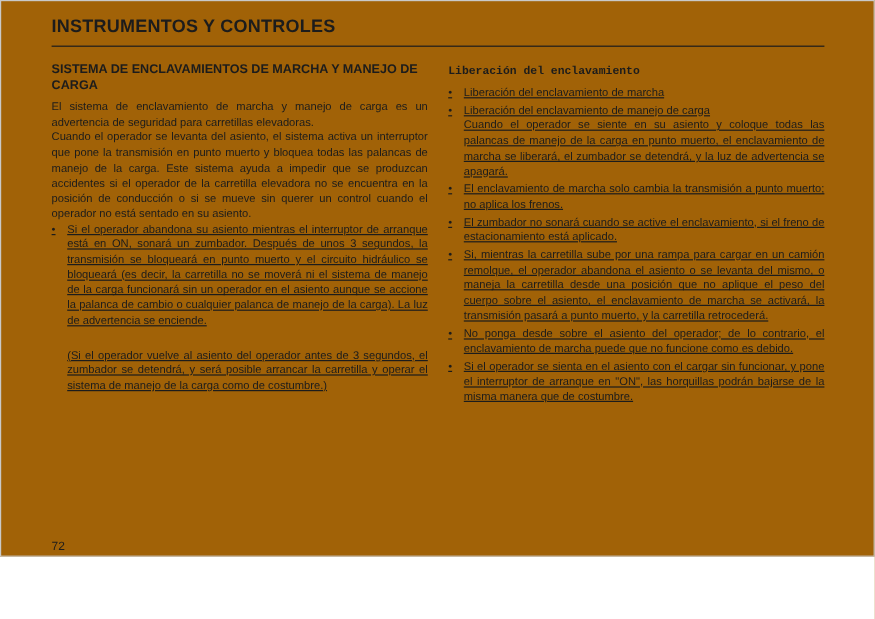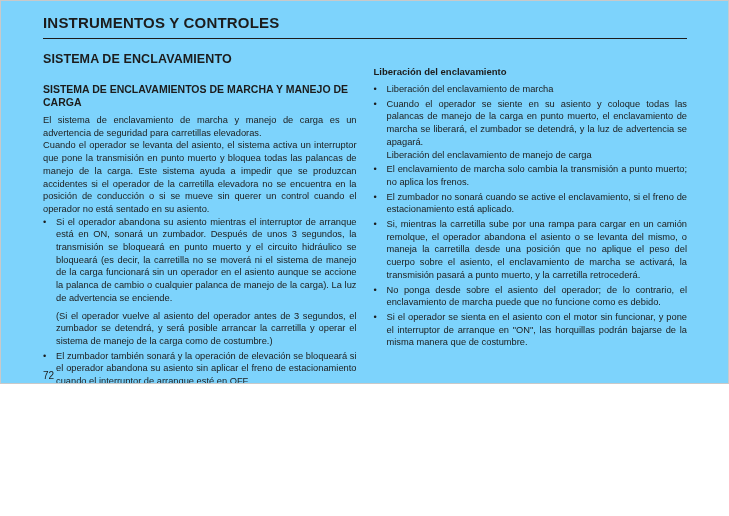--- a/index.html
+++ b/index.html
@@ -1,88 +1,81 @@
 <!DOCTYPE html>
 <html><head>
 <meta charset="utf-8">
 <style>
   * { margin:0; padding:0; box-sizing:border-box; }
   html,body { background:#ffffff; }
   body { font-family:"Liberation Sans", sans-serif; color:#1c1c1c; }
   .page {
-    width:729px; height:384px; background:#7dd3fc;
+    width:729px; height:464px; background:#a16207;
     border:1px solid #c9c9c9;
     position:relative; overflow:hidden;
     padding:13px 41px 0 42px;
   }
   .doc-title {
     font-size:15px; font-weight:bold; letter-spacing:0.2px;
     padding-bottom:7px; border-bottom:1.6px solid #1c1c1c;
   }
   .columns { display:flex; gap:17px; margin-top:13px; }
   .col { flex:1; min-width:0; }
   .section-title { font-size:12.5px; font-weight:bold; letter-spacing:0.1px; margin-bottom:17px; }
   .sub-title { font-size:10.5px; font-weight:bold; line-height:13px; margin-bottom:5px; }
   .para { font-size:9.3px; line-height:12.7px; text-align:justify; }
   .block-heading { font-size:9.5px; font-weight:bold; margin:13px 0 6px 0; }
-  .block-heading.first { margin-top:14px; }
-  .bullet { display:flex; font-size:9.3px; line-height:12.7px; margin-bottom:2px; }
+  .block-heading.first { margin-top:2px;font-family:Liberation Mono, monospace; }
+  .bullet { display:flex; font-size:9.3px; line-height:12.7px; margin-bottom:2px;text-decoration:underline; }
   .dot { width:13px; flex:0 0 13px; }
   .dot::before { content:"\2022"; }
   .bullet-body { flex:1; text-align:justify; }
-  .bullet-body .cont { margin-top:5px; }
+  .bullet-body .cont { margin-top:16px; }
   .page-num { position:absolute; left:42px; bottom:2px; font-size:10px; }
 </style>
 </head>
 <body>
 
 <div class="page">
 
   <div class="doc-title">INSTRUMENTOS Y CONTROLES</div>
 
   <div class="columns">
 
     <div class="col">
-      <div class="section-title">SISTEMA DE ENCLAVAMIENTO</div>
       <div class="sub-title">SISTEMA DE ENCLAVAMIENTOS DE MARCHA Y MANEJO DE CARGA</div>
       <div class="para">El sistema de enclavamiento de marcha y manejo de carga es un advertencia de seguridad para carretillas elevadoras.</div>
       <div class="para">Cuando el operador se levanta del asiento, el sistema activa un interruptor que pone la transmisión en punto muerto y bloquea todas las palancas de manejo de la carga. Este sistema ayuda a impedir que se produzcan accidentes si el operador de la carretilla elevadora no se encuentra en la posición de conducción o si se mueve sin querer un control cuando el operador no está sentado en su asiento.</div>
 
 
       <div class="bullet">
         <span class="dot"></span>
         <div class="bullet-body">
           <div>Si el operador abandona su asiento mientras el interruptor de arranque está en ON, sonará un zumbador. Después de unos 3 segundos, la transmisión se bloqueará en punto muerto y el circuito hidráulico se bloqueará (es decir, la carretilla no se moverá ni el sistema de manejo de la carga funcionará sin un operador en el asiento aunque se accione la palanca de cambio o cualquier palanca de manejo de la carga). La luz de advertencia se enciende.</div>
           <div class="cont">(Si el operador vuelve al asiento del operador antes de 3 segundos, el zumbador se detendrá, y será posible arrancar la carretilla y operar el sistema de manejo de la carga como de costumbre.)</div>
         </div>
       </div>
 
-      <div class="bullet">
-        <span class="dot"></span>
-        <div class="bullet-body">
-          <div>El zumbador también sonará y la operación de elevación se bloqueará si el operador abandona su asiento sin aplicar el freno de estacionamiento cuando el interruptor de arranque esté en OFF.</div>
-        </div>
-      </div>
     </div>
 
     <div class="col">
       <div class="block-heading first">Liberación del enclavamiento</div>
 
       <div class="bullet">
         <span class="dot"></span>
         <div class="bullet-body">
           <div>Liberación del enclavamiento de marcha</div>
         </div>
       </div>
 
       <div class="bullet">
         <span class="dot"></span>
         <div class="bullet-body">
+          <div>Liberación del enclavamiento de manejo de carga</div>
           <div>Cuando el operador se siente en su asiento y coloque todas las palancas de manejo de la carga en punto muerto, el enclavamiento de marcha se liberará, el zumbador se detendrá, y la luz de advertencia se apagará.</div>
-          <div>Liberación del enclavamiento de manejo de carga</div>
         </div>
       </div>
 
 
       <div class="bullet">
         <span class="dot"></span>
         <div class="bullet-body">El enclavamiento de marcha solo cambia la transmisión a punto muerto; no aplica los frenos.</div>
       </div>
       <div class="bullet">
         <span class="dot"></span>
@@ -91,20 +84,20 @@
       <div class="bullet">
         <span class="dot"></span>
         <div class="bullet-body">Si, mientras la carretilla sube por una rampa para cargar en un camión remolque, el operador abandona el asiento o se levanta del mismo, o maneja la carretilla desde una posición que no aplique el peso del cuerpo sobre el asiento, el enclavamiento de marcha se activará, la transmisión pasará a punto muerto, y la carretilla retrocederá.</div>
       </div>
       <div class="bullet">
         <span class="dot"></span>
         <div class="bullet-body">No ponga desde sobre el asiento del operador; de lo contrario, el enclavamiento de marcha puede que no funcione como es debido.</div>
       </div>
       <div class="bullet">
         <span class="dot"></span>
-        <div class="bullet-body">Si el operador se sienta en el asiento con el motor sin funcionar, y pone el interruptor de arranque en "ON", las horquillas podrán bajarse de la misma manera que de costumbre.</div>
+        <div class="bullet-body">Si el operador se sienta en el asiento con el cargar sin funcionar, y pone el interruptor de arranque en "ON", las horquillas podrán bajarse de la misma manera que de costumbre.</div>
       </div>
     </div>
 
   </div>
 
   <div class="page-num">72</div>
 </div>
 
 </body></html>

